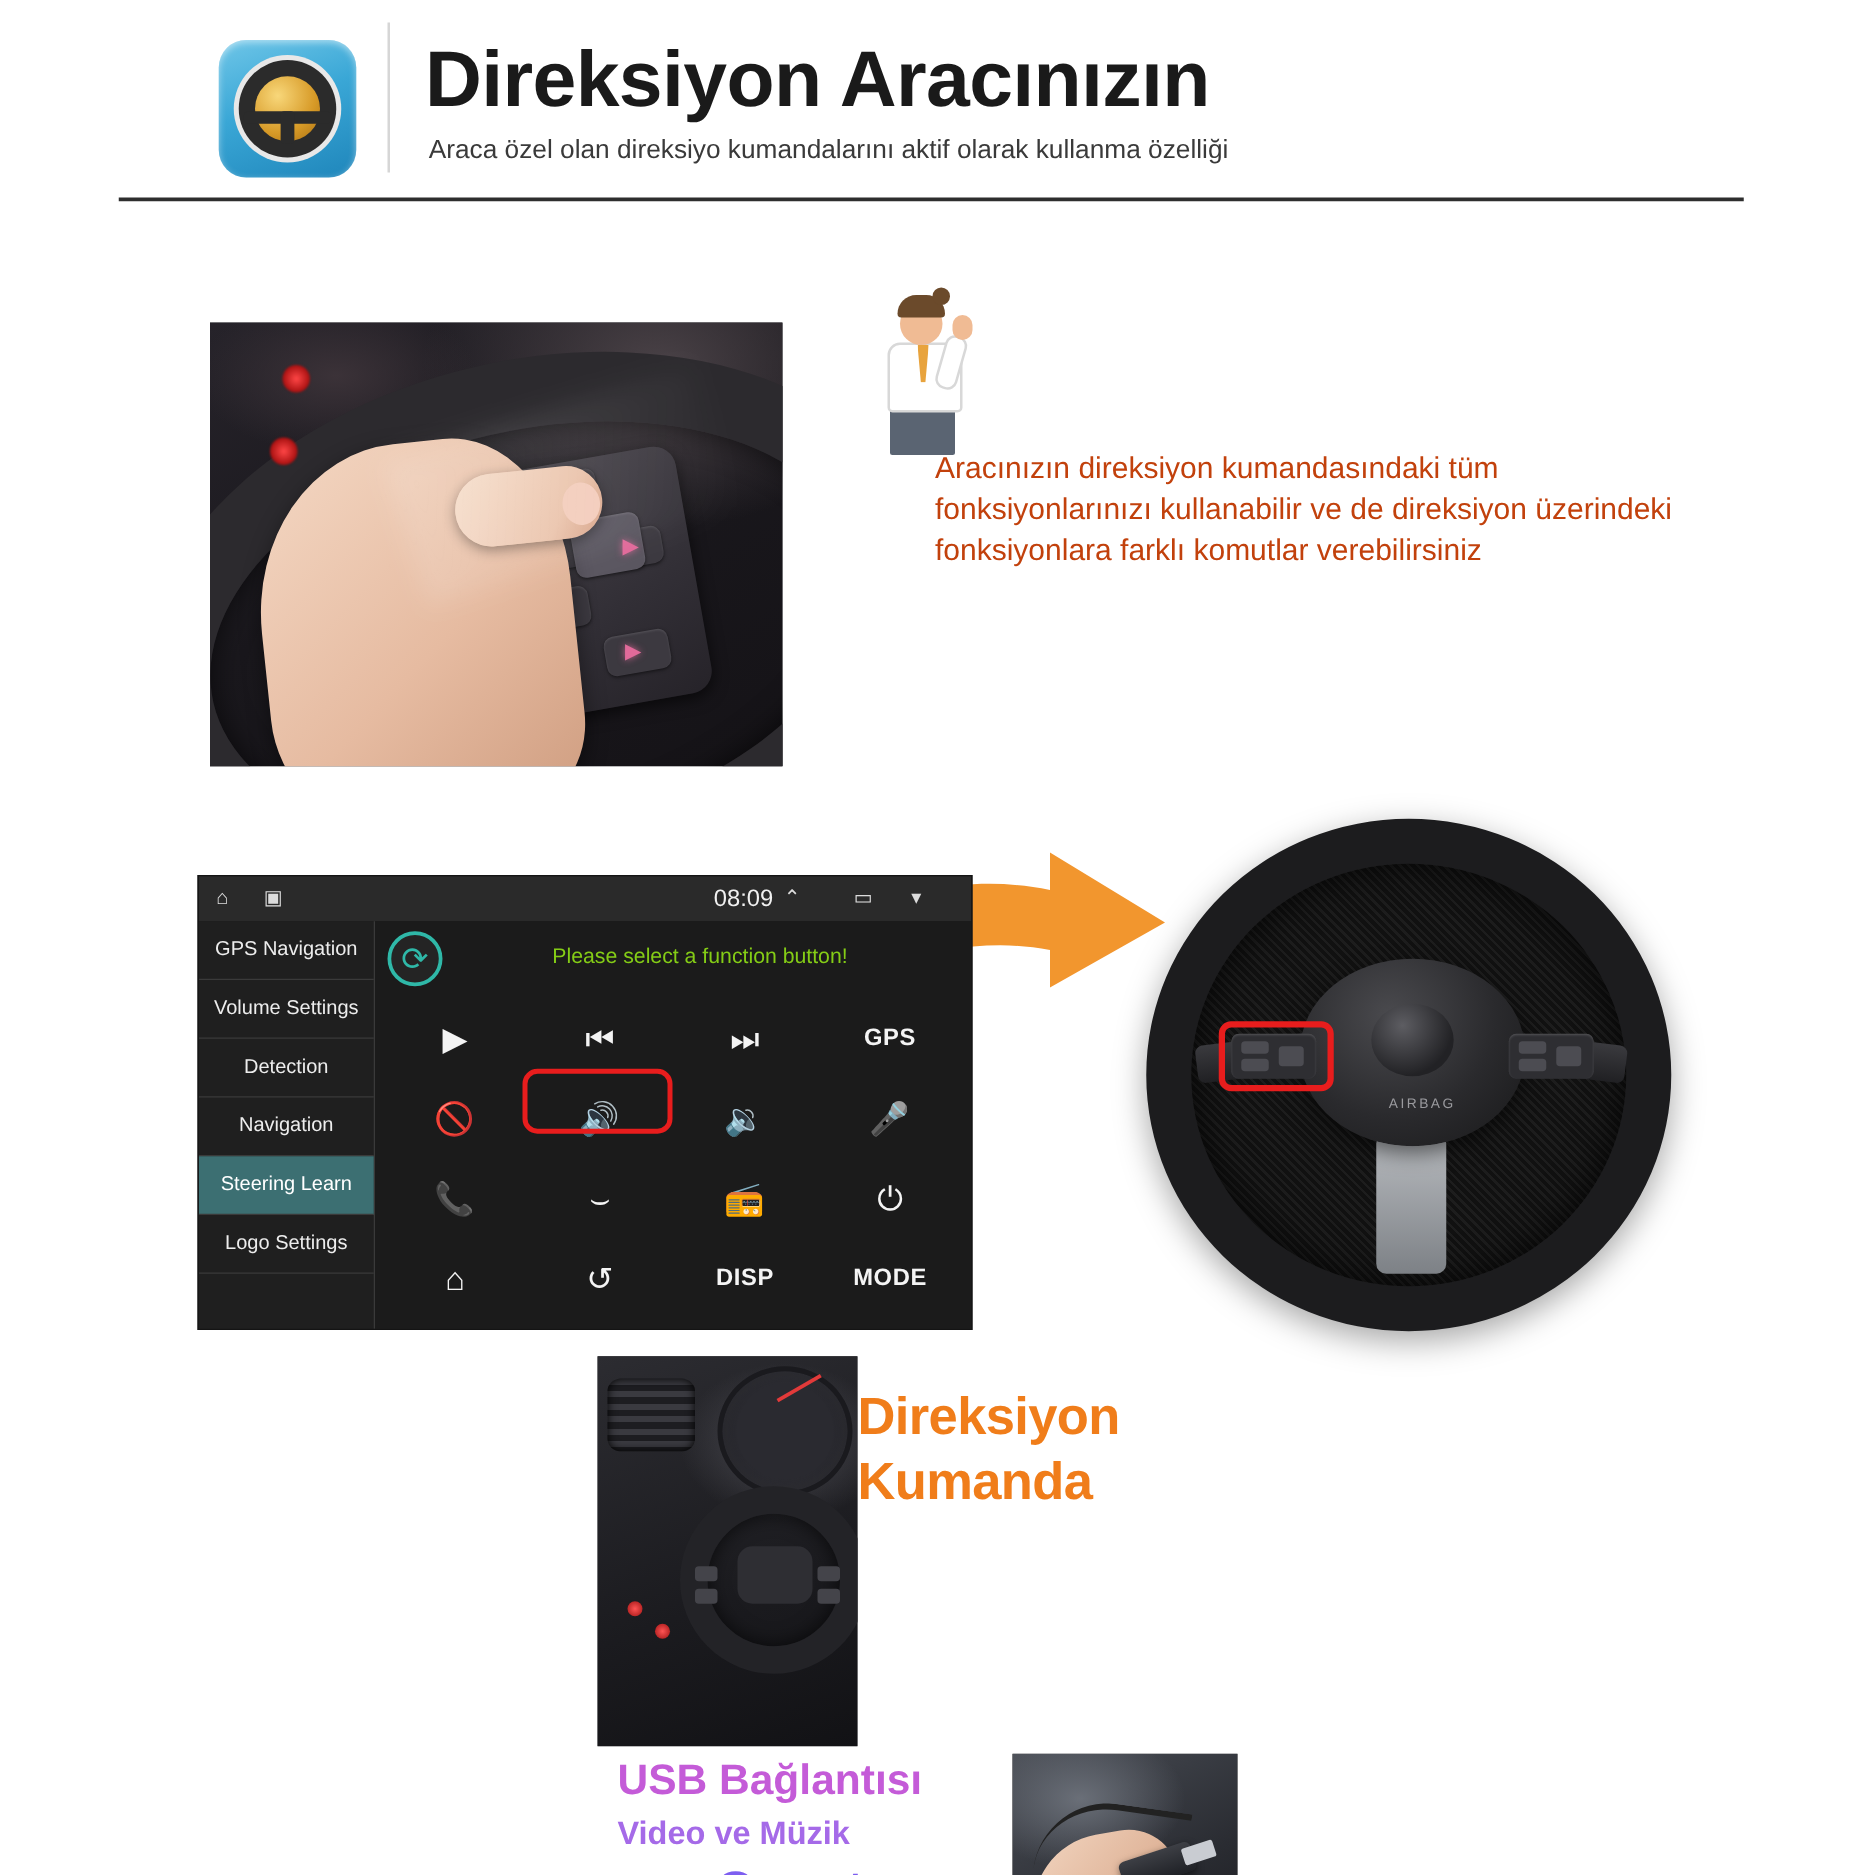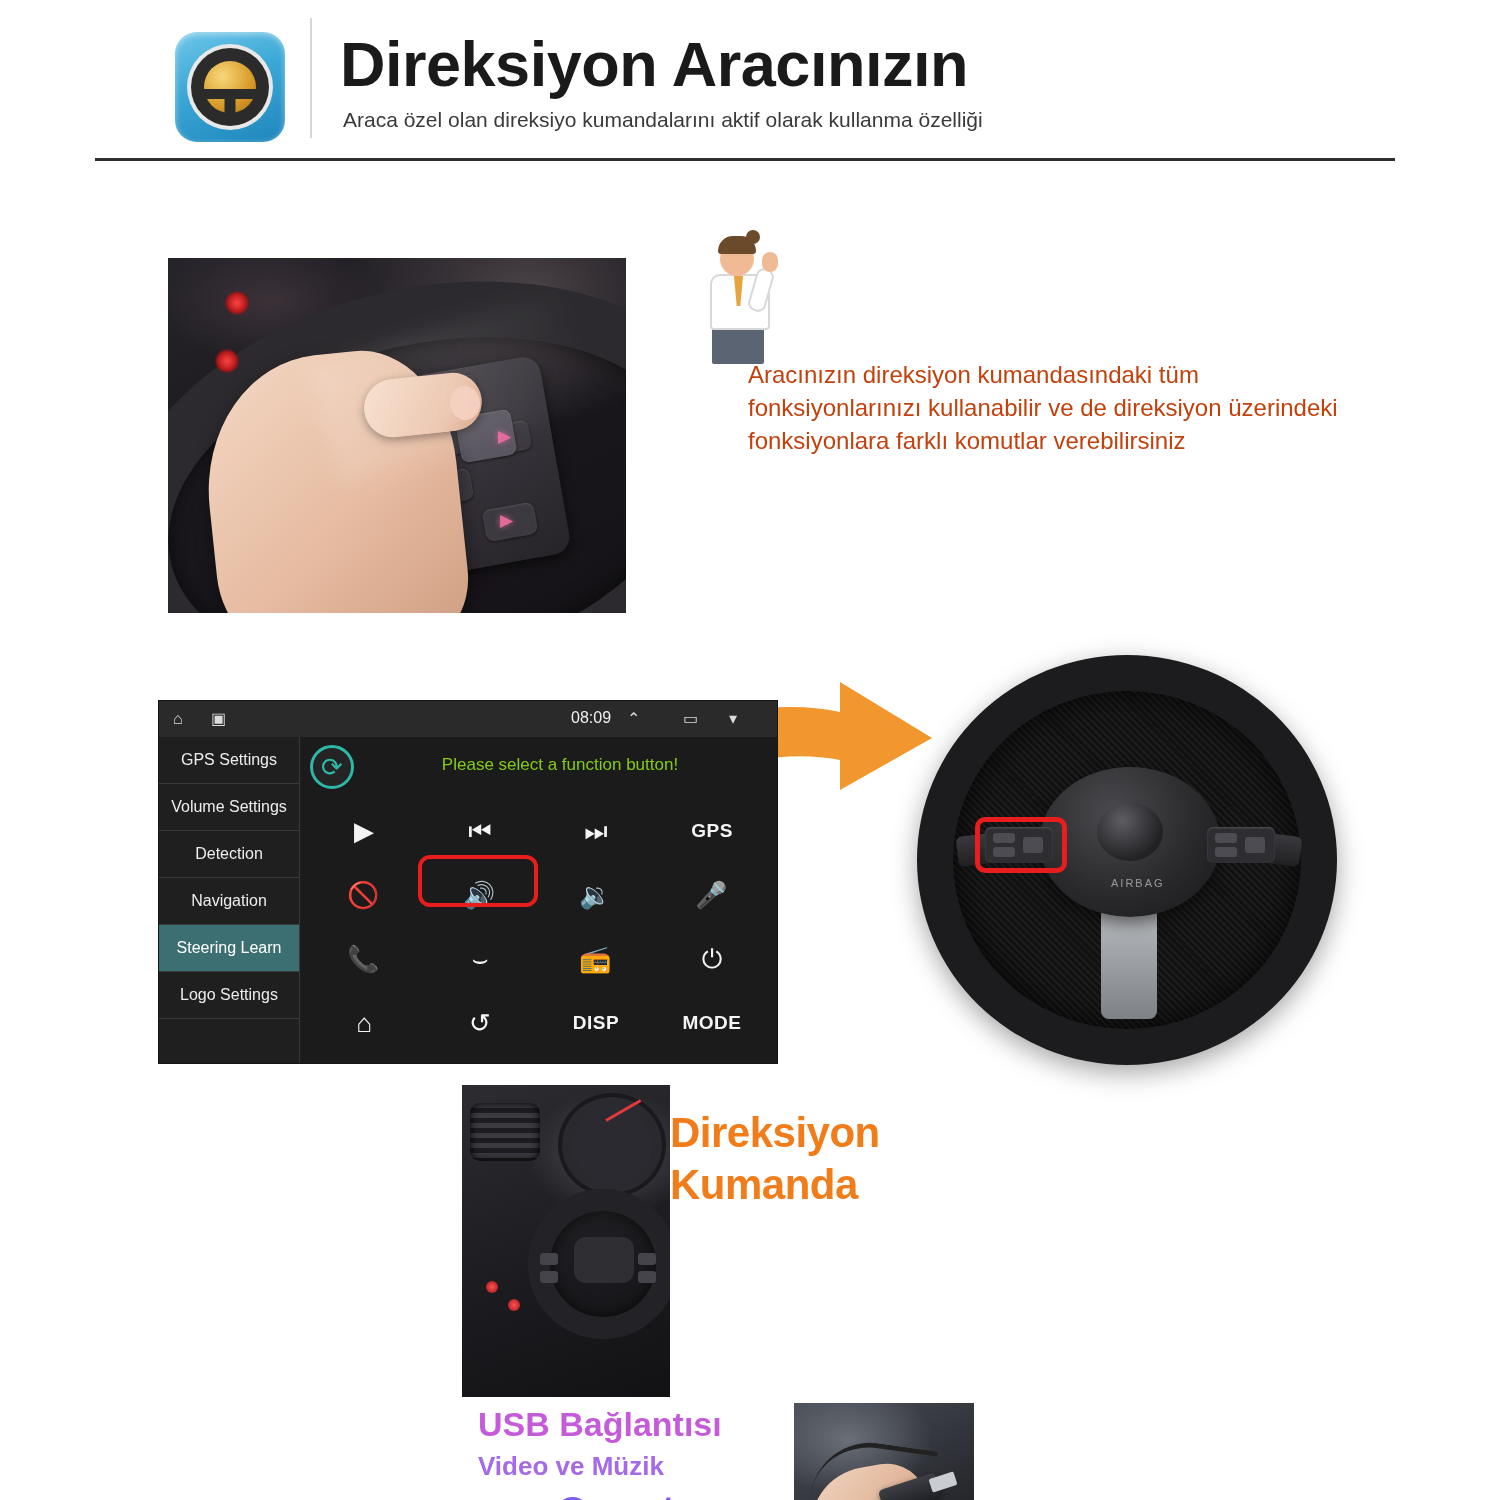--- a/index.html
+++ b/index.html
@@ -316,21 +316,21 @@
     position: absolute;
     top: 8px;
     color: #dcdcdc;
     font-size: 16px;
     line-height: 20px;
   }
   .hu-clock {
     position: absolute;
     left: 412px;
     top: 8px;
-    font-size: 16px;
+    font-size: 19px;
     color: #f0f0f0;
     text-align: right;
   }
   .hu-sidebar {
     position: absolute;
     left: 0;
     top: 36px;
     width: 140px;
     height: 326px;
     background: #1f1f1f;
@@ -530,21 +530,21 @@
     position: absolute;
     left: 206px; top: 232px;
     font-size: 11px;
     color: #9a9a9e;
     letter-spacing: 2px;
   }
 
   
   .promo {
     position: absolute;
-    left: 462px;
+    left: 478px;
     top: 1085px;
     width: 512px;
     height: 412px;
     background: #ffffff;
   }
   .promo-photo {
     position: absolute;
     left: 0; top: 0;
     width: 208px;
     height: 312px;
@@ -771,21 +771,21 @@
   <div class="hu-statusbar">
     <span class="hu-sb-icon" style="left:14px;">⌂</span>
     <span class="hu-sb-icon" style="left:52px;">▣</span>
     <span class="hu-clock">08:09</span>
     <span class="hu-sb-icon" style="left:468px;">⌃</span>
     <span class="hu-sb-icon" style="left:524px;">▭</span>
     <span class="hu-sb-icon" style="left:570px;">▾</span>
   </div>
 
   <div class="hu-sidebar">
-    <div class="hu-side-item">GPS Settings</div>
+    <div class="hu-side-item">GPS Navigation</div>
     <div class="hu-side-item">Volume Settings</div>
     <div class="hu-side-item">Detection</div>
     <div class="hu-side-item">Navigation</div>
     <div class="hu-side-item active">Steering Learn</div>
     <div class="hu-side-item">Logo Settings</div>
   </div>
 
   <div class="hu-main">
     <div class="hu-refresh">⟳</div>
     <div class="hu-hint">Please select a function button!</div>

